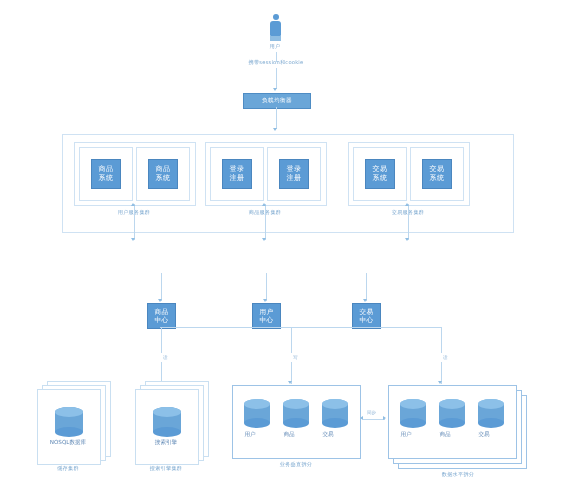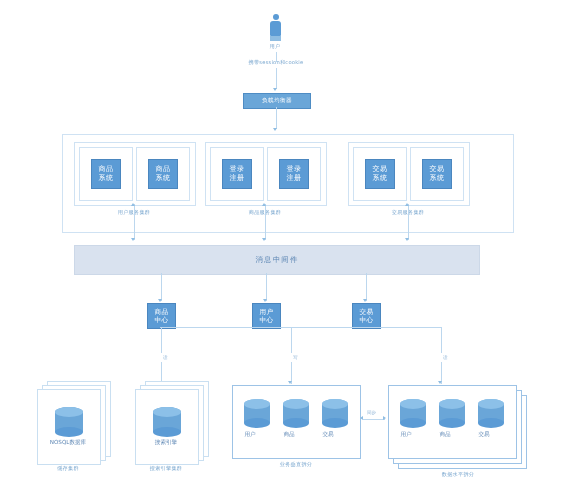--- a/index.html
+++ b/index.html
@@ -255,21 +255,20 @@
   <div class="abs arrow-down" style="left:131px; top:238px;"></div>
   <div class="abs vline" style="left:264.5px; top:204px; height:36px;"></div>
   <div class="abs arrow-down" style="left:262px; top:238px;"></div>
   <div class="abs vline" style="left:407.5px; top:204px; height:36px;"></div>
   <div class="abs arrow-down" style="left:405px; top:238px;"></div>
 
   <div class="abs arrow-up" style="left:131px; top:203px;"></div>
   <div class="abs arrow-up" style="left:262px; top:203px;"></div>
   <div class="abs arrow-up" style="left:405px; top:203px;"></div>
 
-  <div class="abs mw-bar" style="left:74px; top:245px; width:404px; height:28px;">消息中间件</div>
 
   <div class="abs vline" style="left:160.5px; top:273px; height:28px;"></div>
   <div class="abs arrow-down" style="left:158px; top:299px;"></div>
   <div class="abs vline" style="left:265.5px; top:273px; height:28px;"></div>
   <div class="abs arrow-down" style="left:263px; top:299px;"></div>
   <div class="abs vline" style="left:365.5px; top:273px; height:28px;"></div>
   <div class="abs arrow-down" style="left:363px; top:299px;"></div>
 
   <div class="abs center-box" style="left:147px; top:303px;">
     <span>商品</span>

